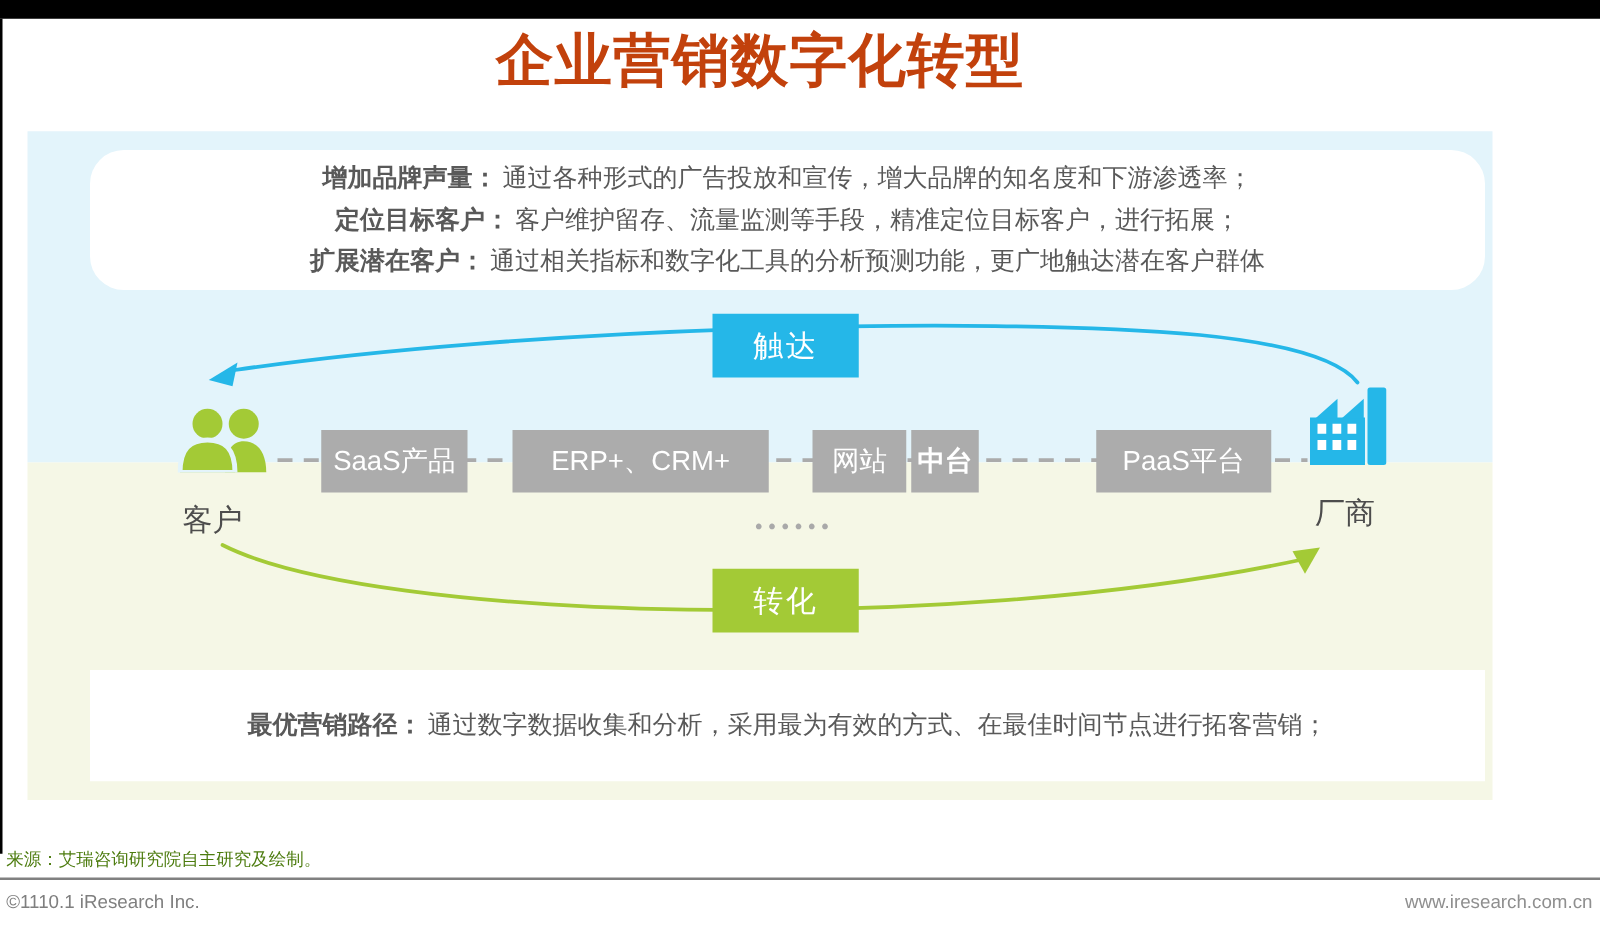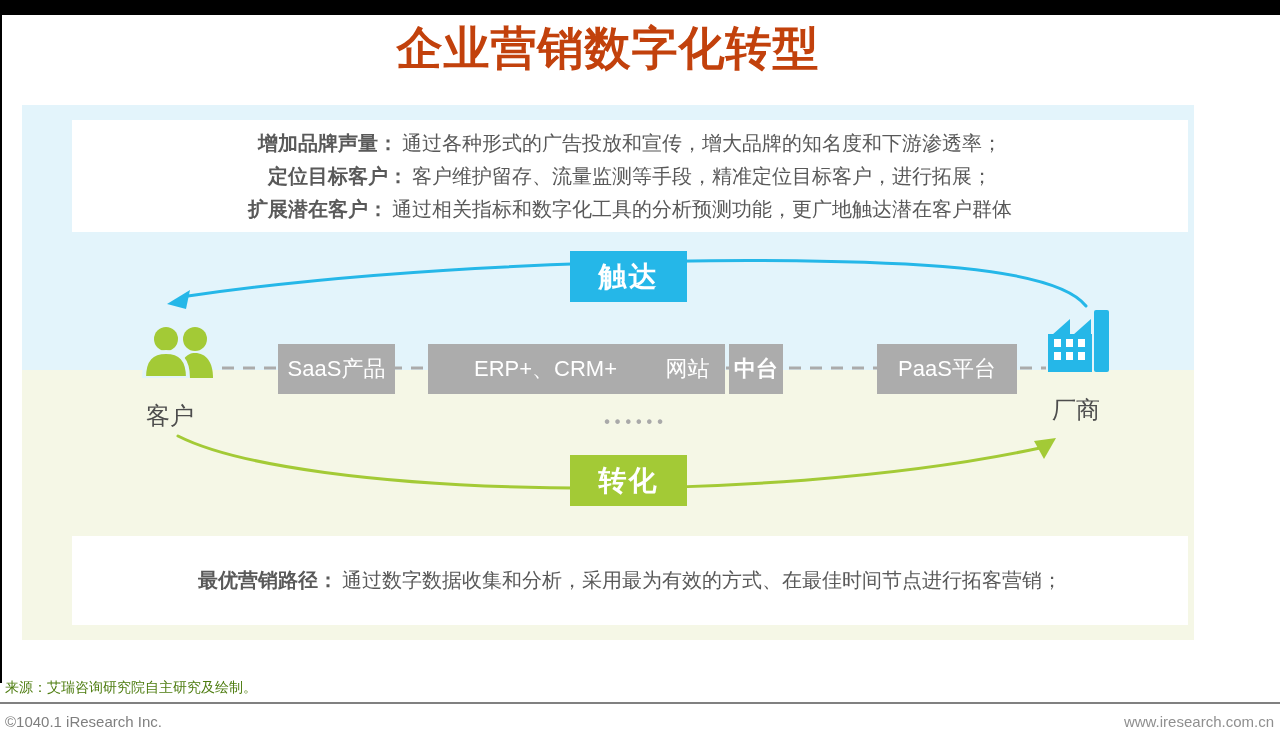--- a/index.html
+++ b/index.html
@@ -19,42 +19,42 @@
 
   .page-title{position:absolute;left:22px;top:18px;width:1172px;text-align:center;
     font-size:46px;font-weight:bold;color:#c2410c;letter-spacing:1px;}
 
   .panel{position:absolute;left:22px;width:1172px;}
   .panel-blue{top:105px;height:265px;background:var(--panel-blue);}
   .panel-green{top:370px;height:270px;background:var(--panel-green);}
 
   .white-box{position:absolute;left:72px;width:1116px;background:#ffffff;
     display:flex;flex-direction:column;justify-content:center;align-items:center;z-index:3;}
-  .white-box-top{top:120px;height:112px;}
+  .white-box-top{top:120px;height:112px;border-radius:27px;}
   .white-box-bottom{top:523px;height:89px;margin-top:13px;}
   .point-line{font-size:20px;line-height:33px;color:var(--text-dark);white-space:nowrap;}
   .point-line b{font-weight:bold;margin-right:4px;}
 
   .overlay-svg{position:absolute;left:0;top:0;width:1280px;height:747px;z-index:2;pointer-events:none;}
   .blue-stroke{stroke:var(--accent-blue);fill:none;stroke-width:3;stroke-linecap:round;}
   .green-stroke{stroke:var(--accent-green);fill:none;stroke-width:3;stroke-linecap:round;}
   .blue-fill{fill:var(--accent-blue);}
   .green-fill{fill:var(--accent-green);}
   .dash-line{stroke:#ABABAB;stroke-width:3;stroke-dasharray:12 9;fill:none;}
 
   .flow-tag{position:absolute;left:570px;width:117px;height:51px;z-index:4;
     display:flex;align-items:center;justify-content:center;
-    color:#fff;font-size:28px;font-weight:bold;letter-spacing:2px;}
+    color:#fff;font-size:24px;font-weight:normal;letter-spacing:2px;}
   .flow-tag-reach{top:251px;background:var(--accent-blue);}
   .flow-tag-convert{top:455px;background:var(--accent-green);}
 
   .gray-box{position:absolute;top:344px;height:50px;background:var(--box-gray);z-index:3;
     display:flex;align-items:center;justify-content:center;color:#fff;font-size:22px;white-space:nowrap;}
-  .b-saas{left:257px;width:117px;margin-left:21px;}
-  .b-erp{left:428px;width:235px;}
+  .b-saas{left:257px;width:117px;}
+  .b-erp{left:410px;width:205px;}
   .b-web{left:650px;width:75px;}
   .b-mid{left:729px;width:54px;font-weight:bold;}
   .b-paas{left:877px;width:140px;}
 
   .node-icon{position:absolute;z-index:3;}
   .icon-customers{left:142px;top:326px;}
   .icon-factory{left:1048px;top:308px;}
   .node-label{position:absolute;z-index:3;font-size:24px;color:#4D4D4D;white-space:nowrap;}
   .label-customers{left:146px;top:400px;font-family:Liberation Mono, monospace;}
   .label-factory{left:1052px;top:394px;}
@@ -138,16 +138,16 @@
   <div class="gray-box b-saas">SaaS产品</div>
   <div class="gray-box b-erp">ERP+、CRM+</div>
   <div class="gray-box b-web">网站</div>
   <div class="gray-box b-mid">中台</div>
   <div class="gray-box b-paas">PaaS平台</div>
 
   <div class="ellipsis-dots">••••••</div>
 
   <div class="footer-source">来源：艾瑞咨询研究院自主研究及绘制。</div>
   <div class="footer-line"></div>
-  <div class="footer-copyright">©1040.1 iResearch Inc.</div>
+  <div class="footer-copyright">©1110.1 iResearch Inc.</div>
   <div class="footer-website">www.iresearch.com.cn</div>
 
 </div>
 
 </body></html>

